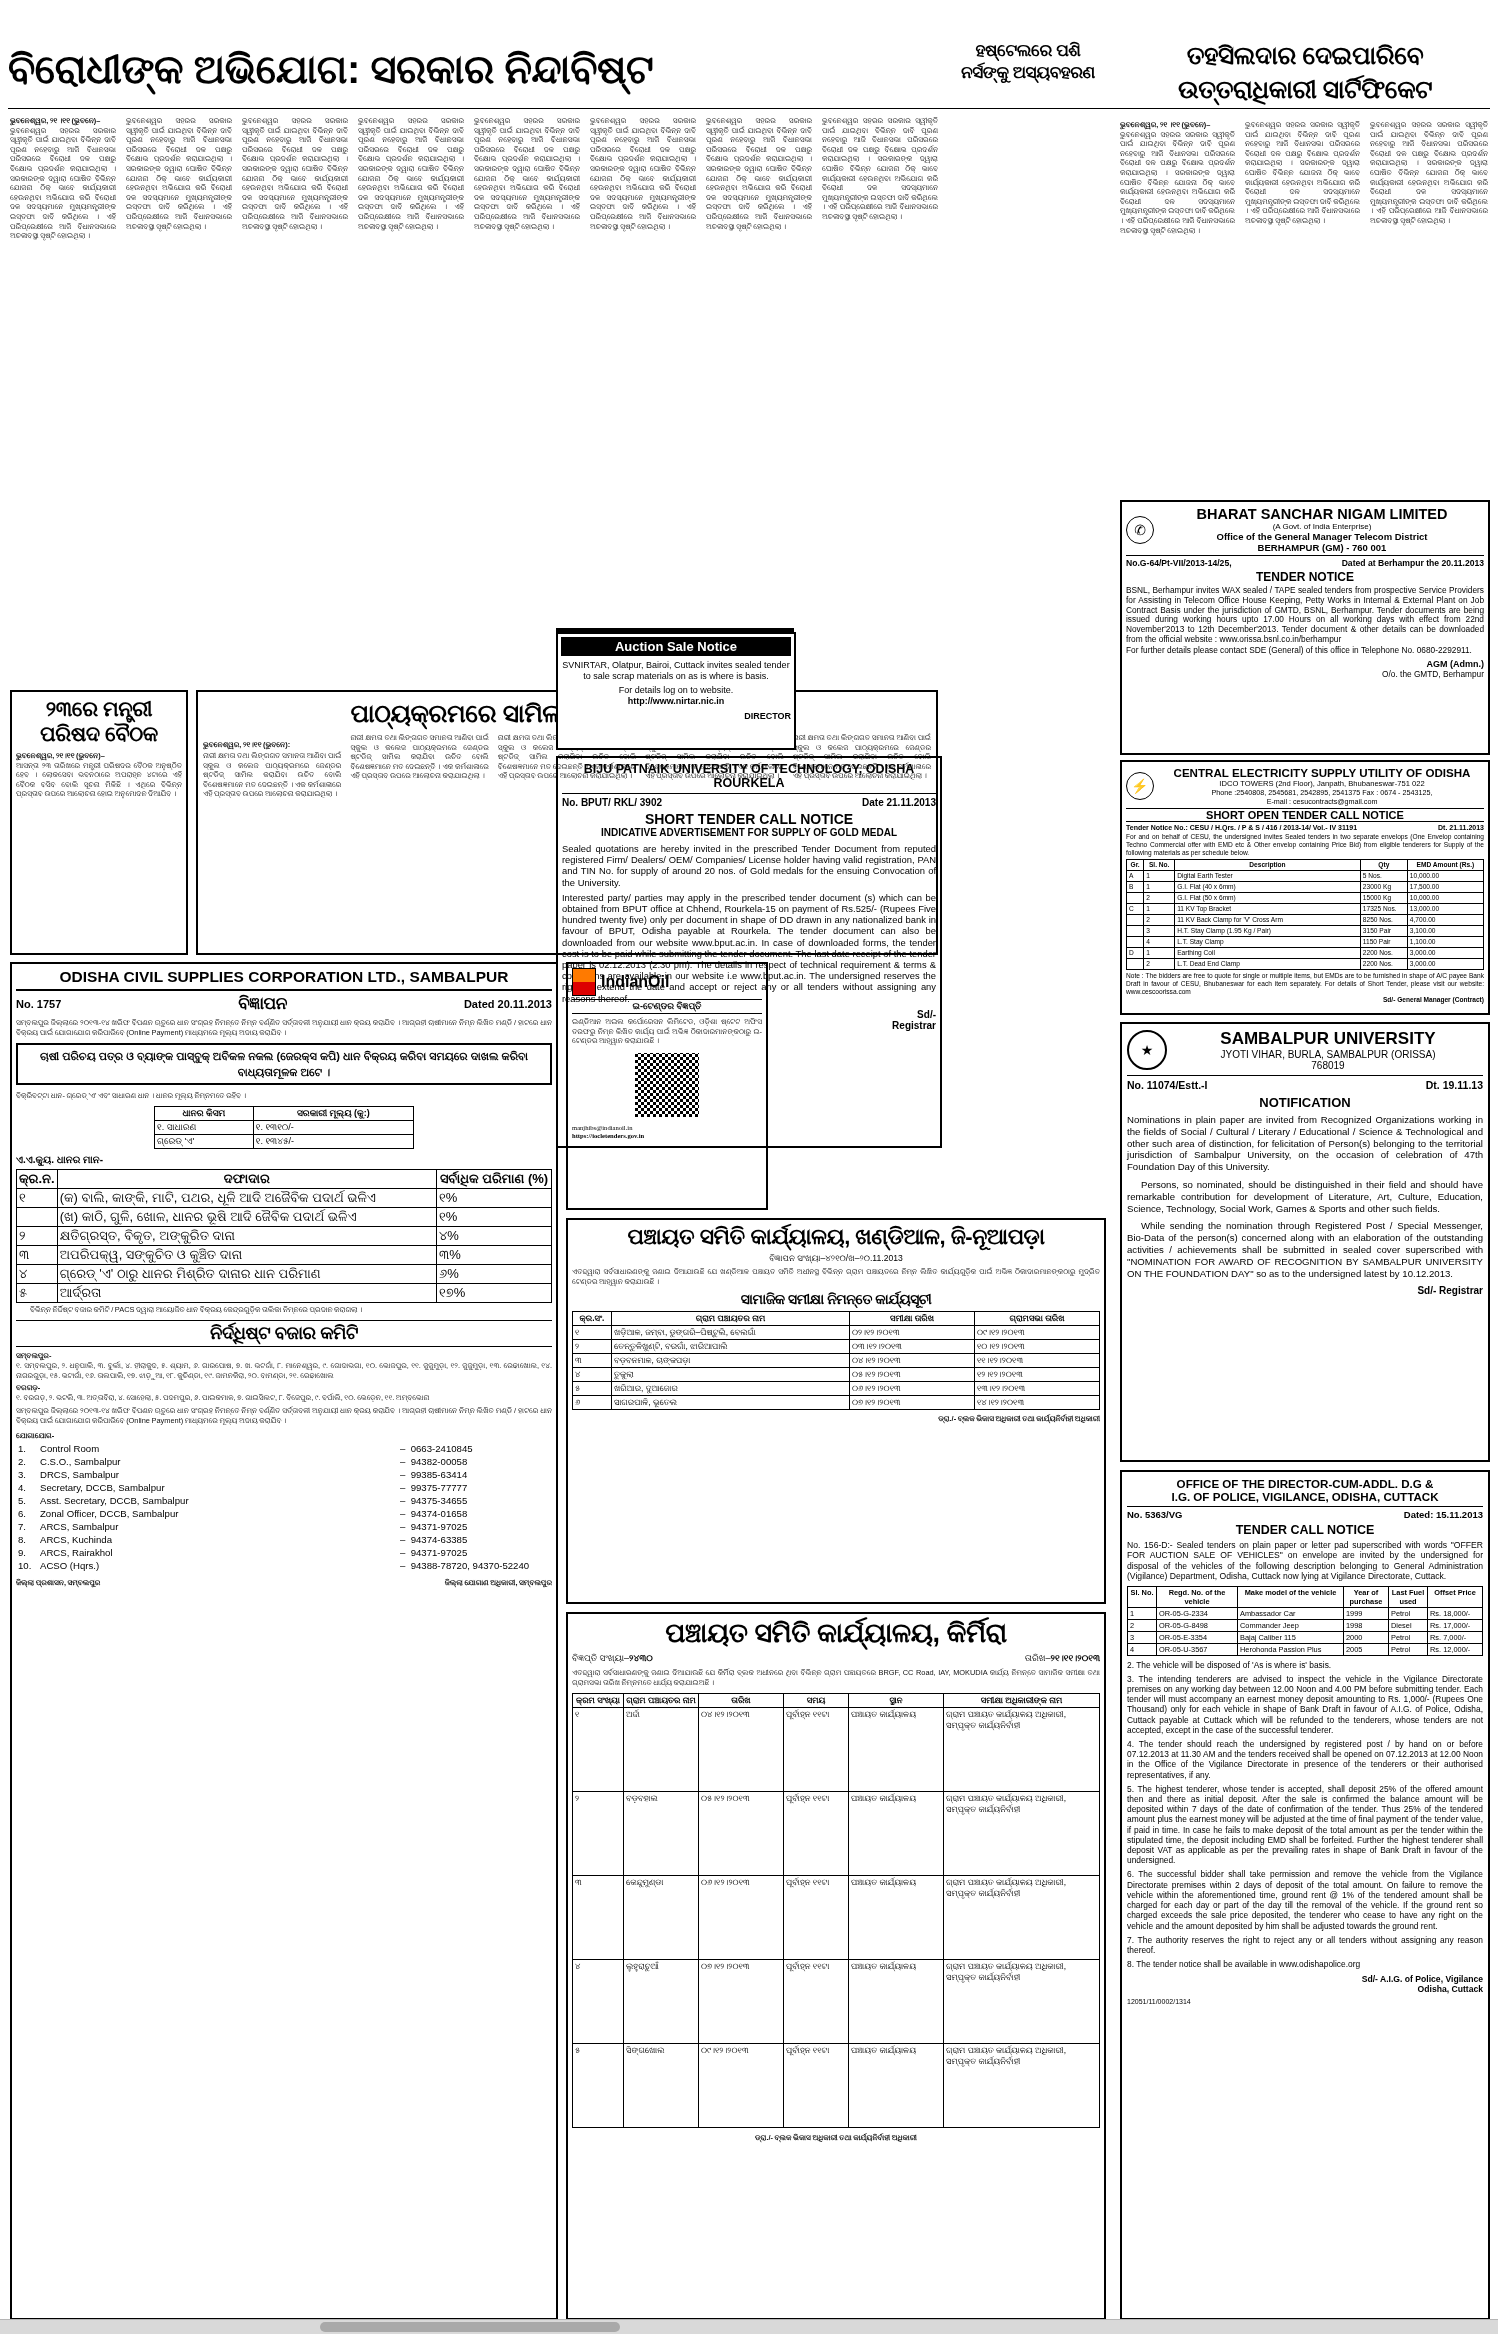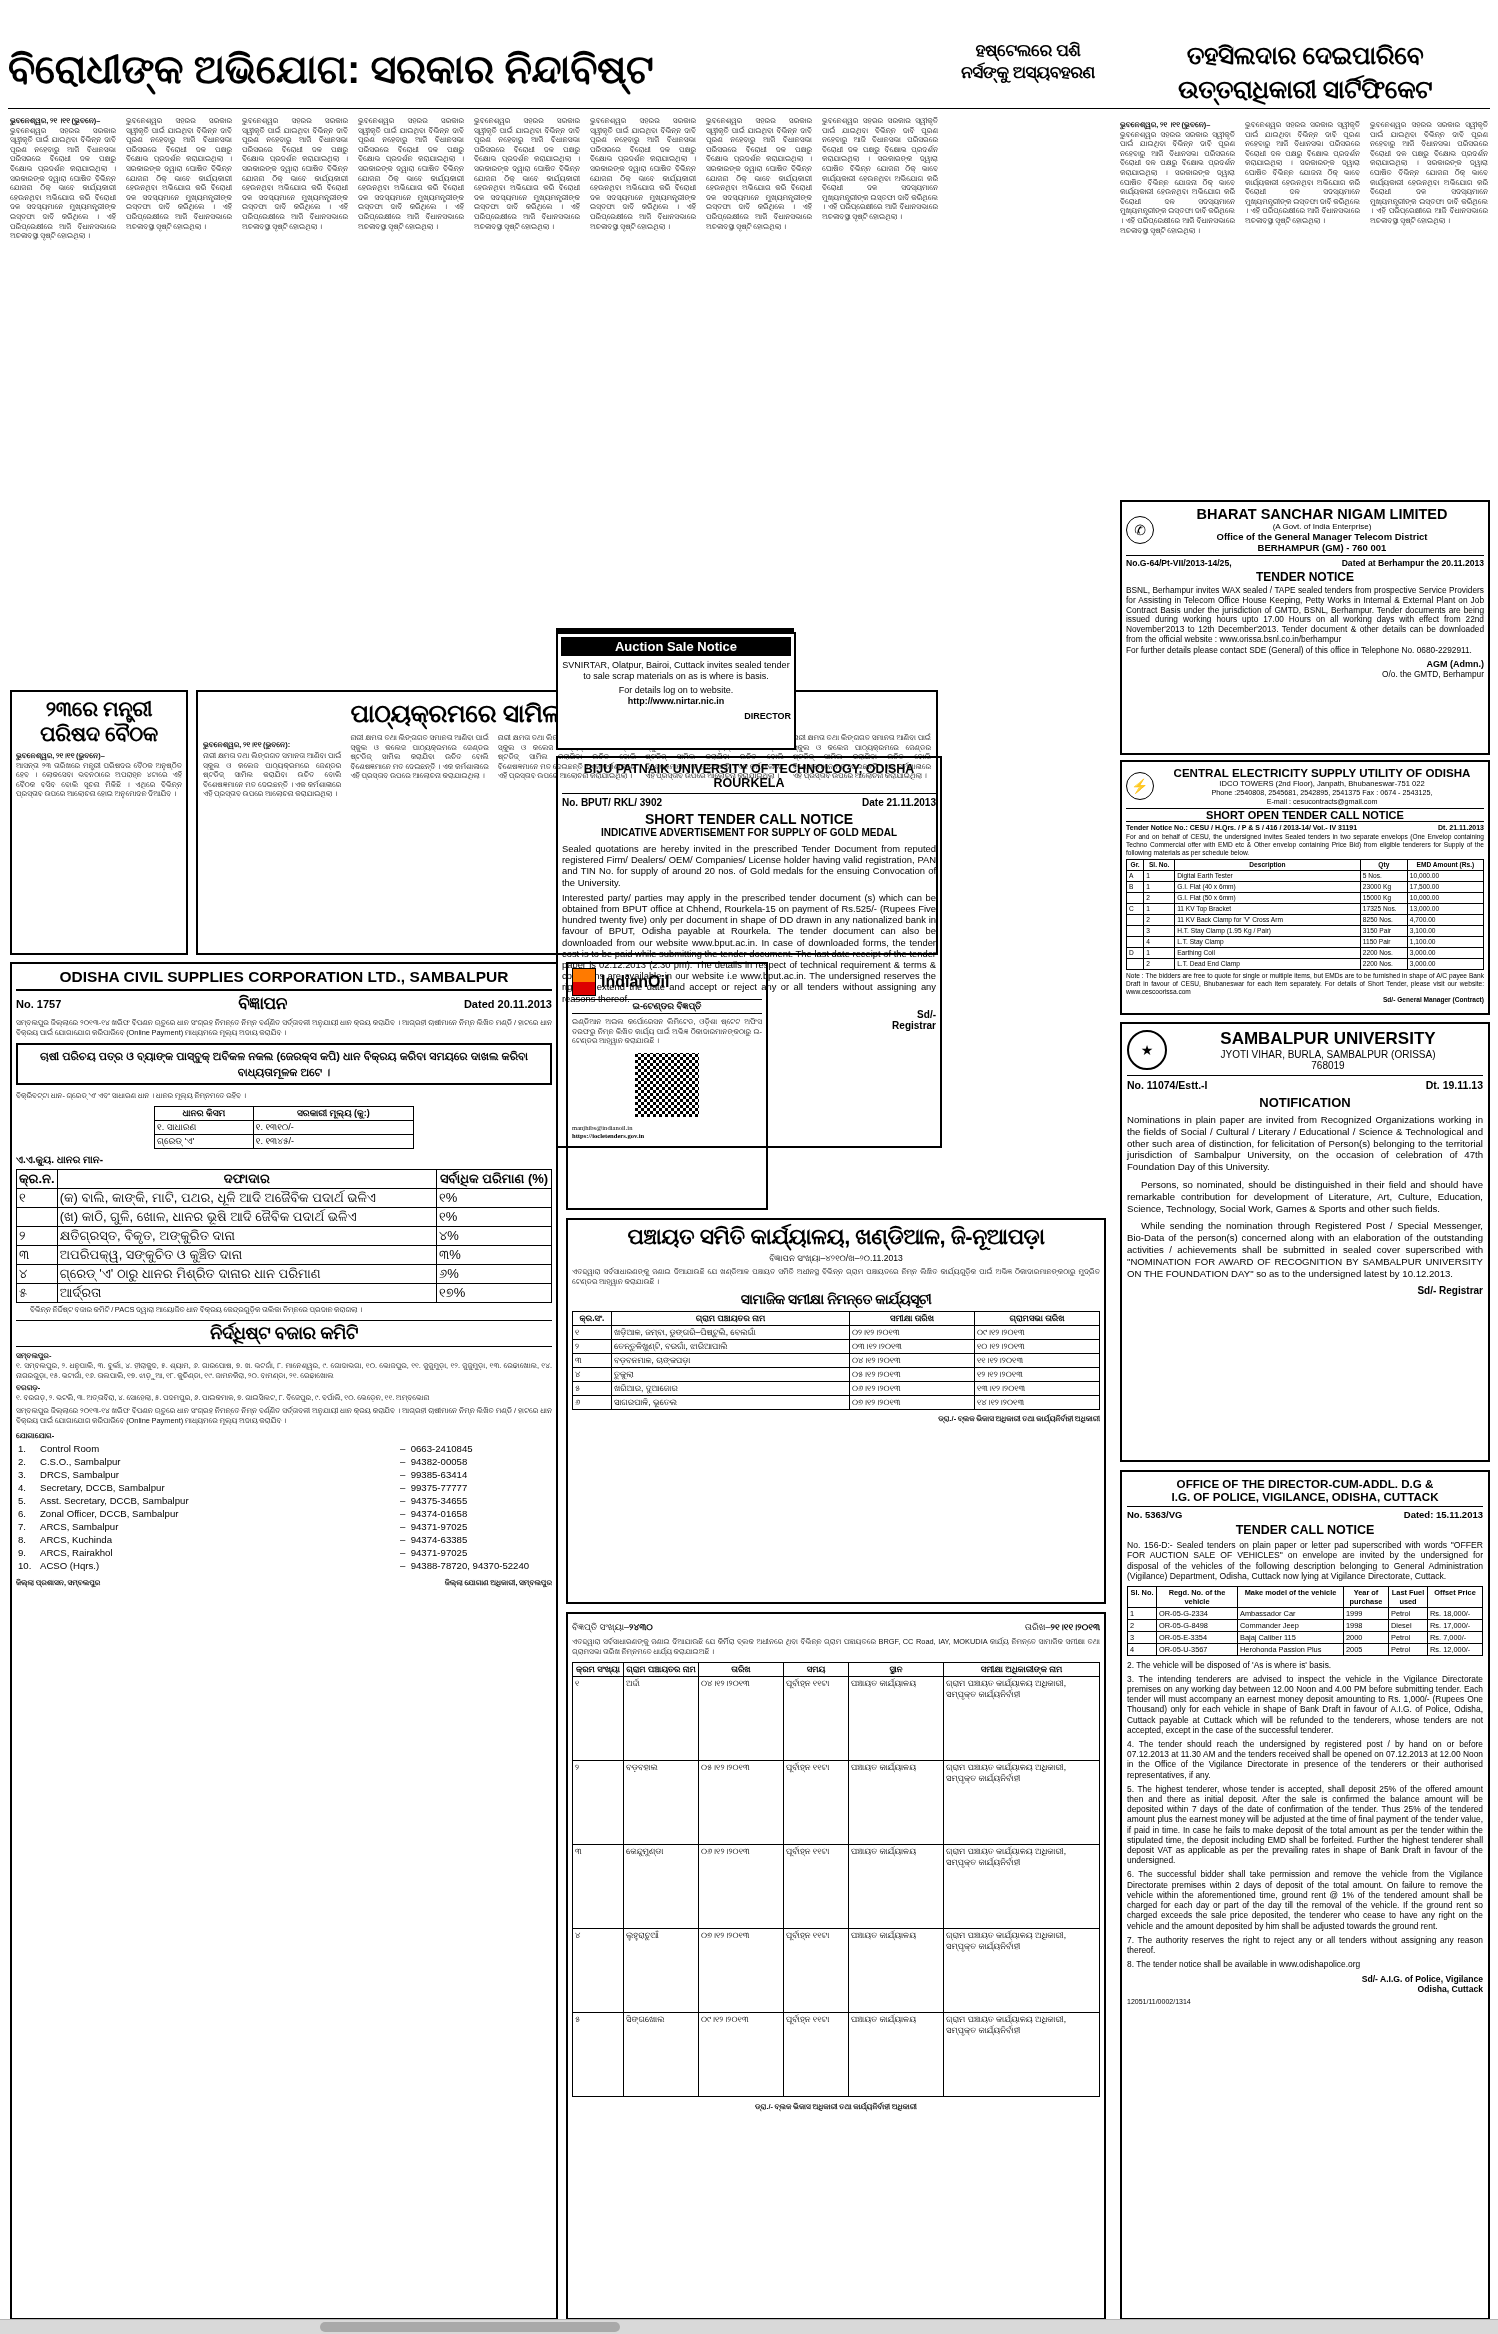--- a/index.html
+++ b/index.html
@@ -485,20 +485,21 @@
             <td>ସାଗରପାଳି, ଭୂତେଲ</td>
             <td>୦୭।୧୨।୨୦୧୩</td>
             <td>୧୪।୧୨।୨୦୧୩</td>
           </tr>
     </tbody>
       </table>
     <div class="col b" style="text-align:right;margin-top:4px;">ଡ୍ରା./- ବ୍ଲକ ଭିକାସ ଅଧିକାରୀ ତଥା କାର୍ଯ୍ୟନିର୍ବାହୀ ଅଧିକାରୀ</div>
   </div>
 
   <div class="box bdr2" style="left:566px;top:1612px;width:540px;height:708px;padding:4px;">
+    <div class="headline ctr" style="font-size:27px;">ପଞ୍ଚାୟତ ସମିତି କାର୍ଯ୍ୟାଳୟ, କିର୍ମିରା</div>
     <div style="display:flex;justify-content:space-between;font-size:9px;margin:4px 0;" class="sans">
       <span><span>ବିଜ୍ଞପ୍ତି ସଂଖ୍ୟା–</span><span class="b">୨୪୩୦</span></span>
       <span><span>ତାରିଖ–</span><span class="b">୨୧।୧୧।୨୦୧୩</span></span>
     </div>
     <div class="col just">ଏତଦ୍ଦ୍ୱାରା ସର୍ବସାଧାରଣଙ୍କୁ ଜଣାଇ ଦିଆଯାଉଛି ଯେ କିର୍ମିରା ବ୍ଲକ ଅଧୀନରେ ଥିବା ବିଭିନ୍ନ ଗ୍ରାମ ପଞ୍ଚାୟତରେ BRGF, CC Road, IAY, MOKUDIA କାର୍ଯ୍ୟ ନିମନ୍ତେ ସାମାଜିକ ସମୀକ୍ଷା ତଥା ଗ୍ରାମସଭା ତାରିଖ ନିମ୍ନମତେ ଧାର୍ଯ୍ୟ କରାଯାଇଅଛି ।</div>
     <table class="sans" style="width:100%;font-size:8.4px;margin-top:6px;">
       <tbody>
           <tr>
         <th style="width:46px">କ୍ରମ ସଂଖ୍ୟା</th>
         <th style="width:70px">ଗ୍ରାମ ପଞ୍ଚାୟତର ନାମ</th>

